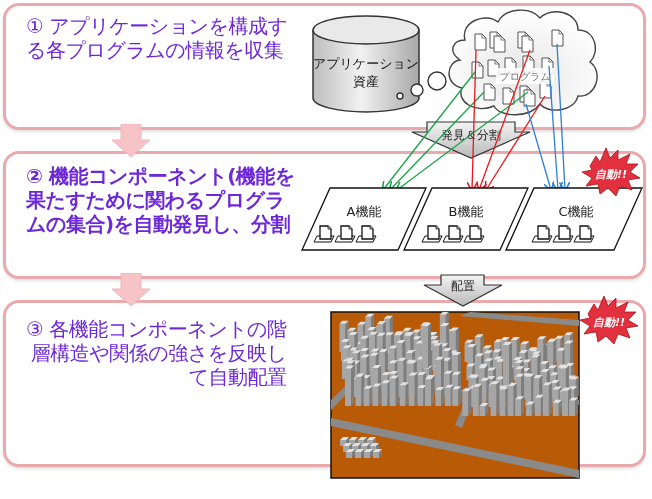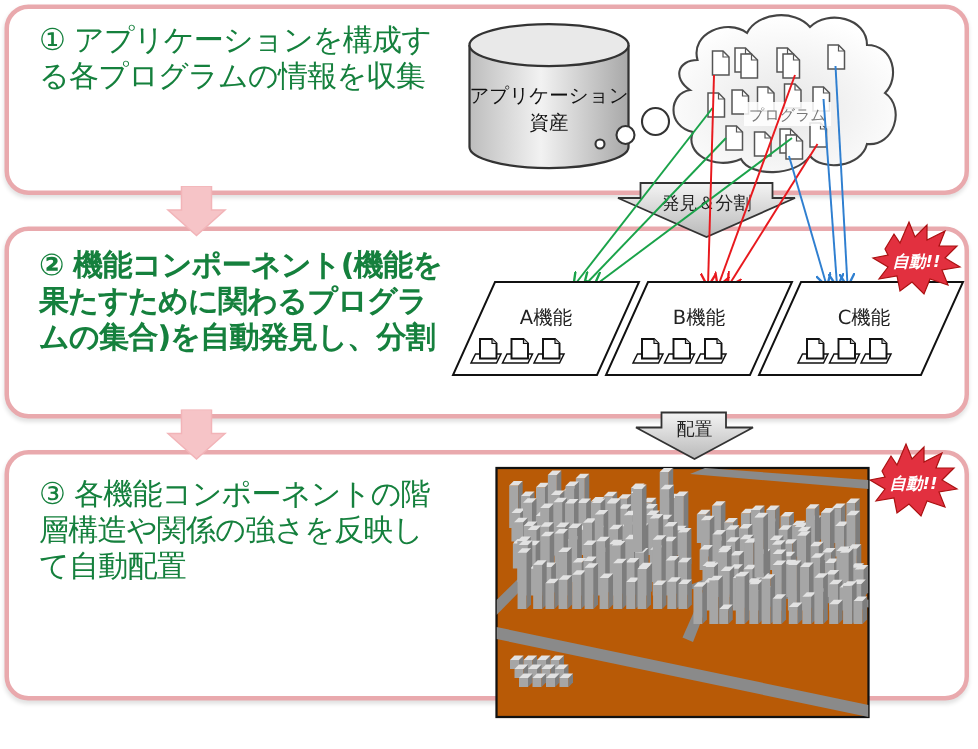--- a/index.html
+++ b/index.html
@@ -3,23 +3,23 @@
 <meta charset="utf-8">
 <style>
   html, body { margin:0; padding:0; background:#ffffff; }
   body { width:652px; height:499px; position:relative; overflow:hidden;
          font-family:"DejaVu Sans", "Liberation Sans", sans-serif; }
   .panel { position:absolute; left:3px; width:643px; border:3px solid #e9a9ad;
            border-radius:16px; background:#fff; box-sizing:border-box;
            box-shadow:0 2px 3px rgba(0,0,0,0.12); }
   #p1 { top:3px; height:127px; }
   #p2 { top:151px; height:128px; }
-  #p3 { top:300px; height:167px; }
+  #p3 { top:300px; height:167px;text-align:right; }
   .step-text { position:absolute; left:20px; top:8px; font-size:20px; line-height:24px;
-               color:#15803d; white-space:pre-line; letter-spacing:-0.5px; }
+               color:#6d28d9; white-space:pre-line; letter-spacing:-0.5px; }
   #p2 .step-text { top:10px;font-weight:bold; }
   #p3 .step-text { top:14px; }
   .down-arrow { position:absolute; }
   svg text { font-family:"DejaVu Sans", "Liberation Sans", sans-serif; }
   .overlay { position:absolute; left:0; top:0; width:652px; height:499px; pointer-events:none; }
 </style>
 </head>
 <body>
 
 <div class="panel" id="p1">

